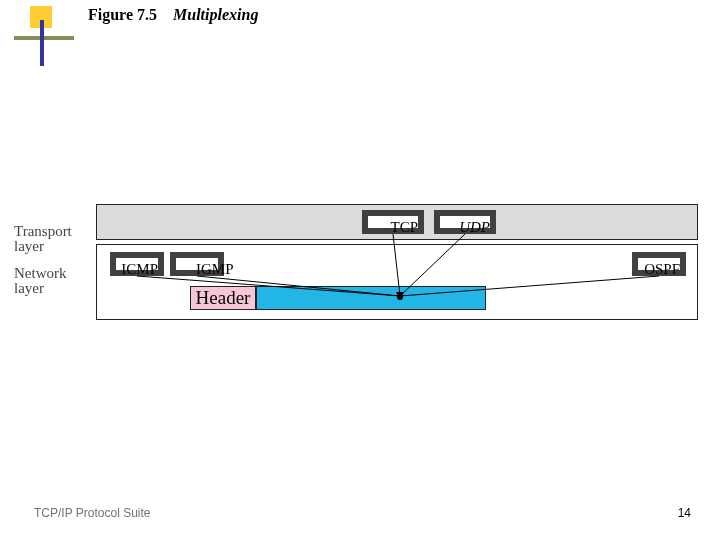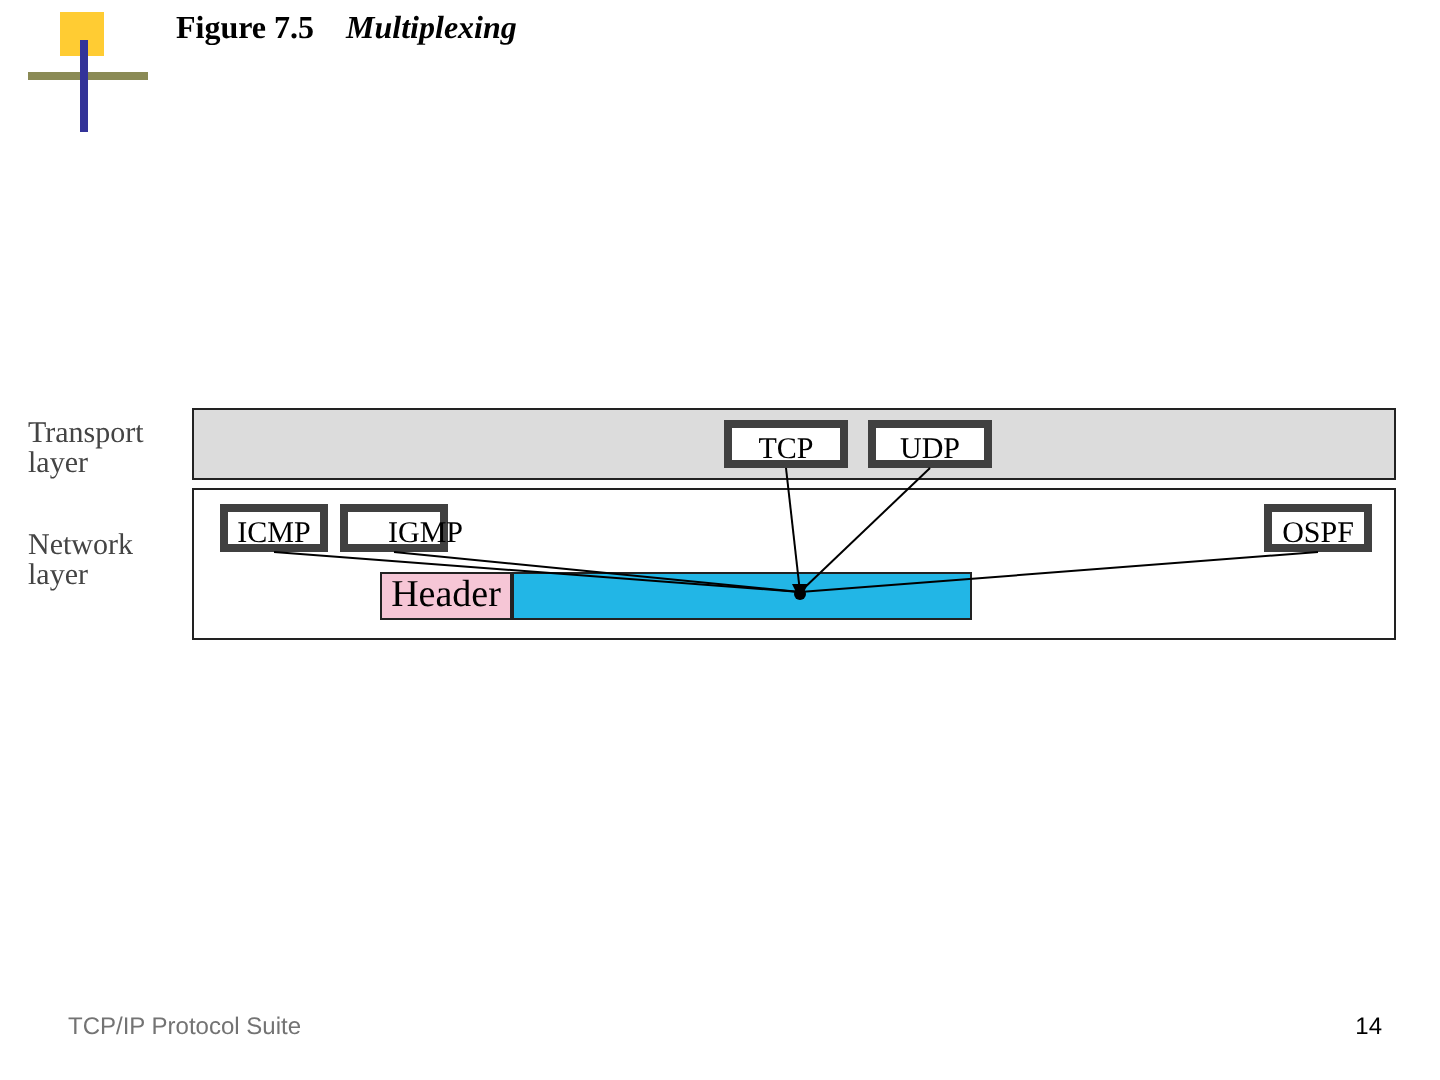--- a/index.html
+++ b/index.html
@@ -76,21 +76,21 @@
     font-size: 15px;
     color: #000;
   }
   .layer-label {
     position: absolute;
     width: 70px;
     color: #444;
     font-size: 15px;
     line-height: 1.0;
   }
-  .layer-label.transport { left: -4px; top: 6px; }
+  .layer-label.transport { left: -4px; top: 20px; }
   .layer-label.network   { left: -4px; top: 62px; }
 
   .box {
     position: absolute;
     border: 1px solid #222;
     background: #fff;
     text-align: center;
     box-sizing: border-box;
   }
 
@@ -98,30 +98,30 @@
     left: 78px; top: 0; width: 602px; height: 36px;
     background: #dcdcdc;
   }
   .network-layer {
     left: 78px; top: 40; width: 602px; height: 76px;
     top: 40px;
   }
 
   .proto {
     position: absolute;
-    border: 4px solid #404040;
+    border: 6px solid #404040;
     background: #fff;
-    text-align: center;
+    text-align: right;
     font-size: 15px;
     line-height: 22px;
     height: 24px;
     box-sizing: border-box;
   }
   .tcp  { left: 344px; top: 6px;  width: 62px; }
-  .udp  { left: 416px; top: 6px;  width: 62px; }
+  .udp  { left: 416px; top: 6px;  width: 62px; font-style: italic; }
   .icmp { left: 92px;  top: 48px; width: 54px; }
   .igmp { left: 152px; top: 48px; width: 54px; padding-left: 20px; }
   .ospf { left: 614px; top: 48px; width: 54px; }
 
   .header-box {
     position: absolute;
     left: 172px; top: 82px; width: 66px; height: 24px;
     background: #f6c6d6;
     border: 1px solid #222;
     text-align: center;

